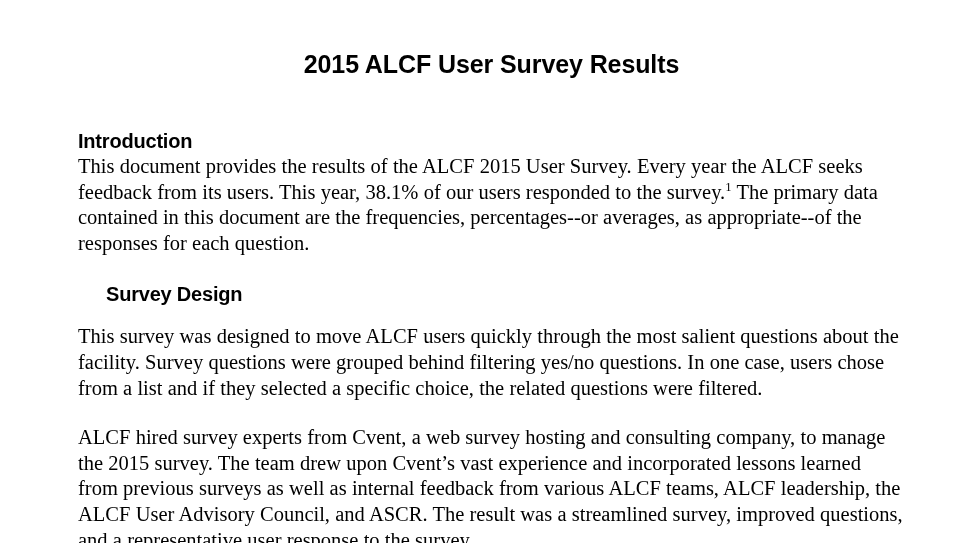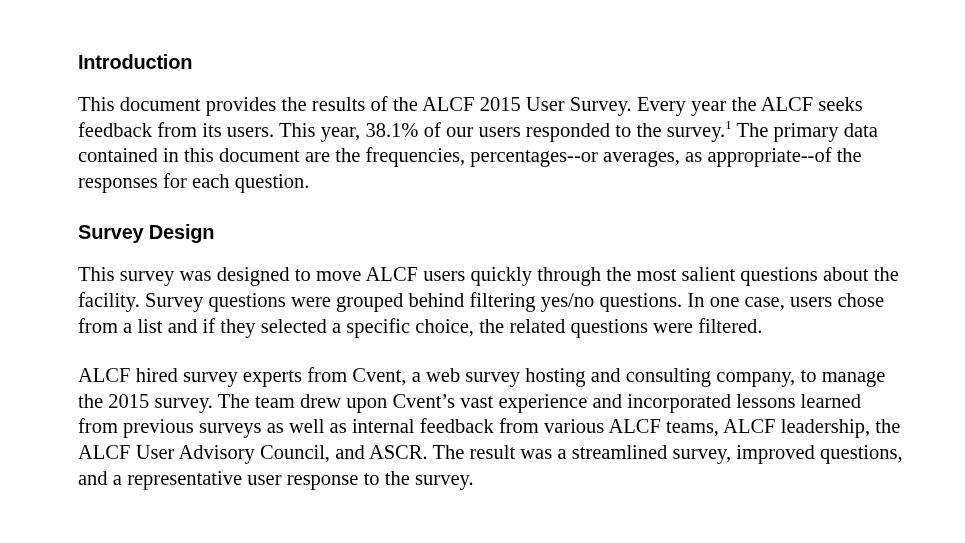--- a/index.html
+++ b/index.html
@@ -43,48 +43,49 @@
   .section-heading {
     margin: 0;
     font-family: "Liberation Sans", "DejaVu Sans", sans-serif;
     font-weight: bold;
     font-size: 20px;
     line-height: 26px;
     letter-spacing: -0.2px;
     color: #000000;
   }
   #introduction-heading { margin-top: 49px; }
-  #survey-design-heading { margin-top: 25px; }
+  #survey-design-heading { margin-top: 25px; margin-left: 28px; }
 
   
   .body-paragraph {
     margin: 0;
     font-family: "Liberation Serif", "DejaVu Serif", serif;
     font-size: 20.5px;
     line-height: 25.6px;
     text-align: left;
     color: #000000;
     letter-spacing: 0.0px;
     word-spacing: 0.1px;
   }
-  #intro-paragraph { margin-top: 17px; }
+  #intro-paragraph { margin-top: 0; }
   #survey-design-paragraph-1 { margin-top: 17px; }
   #survey-design-paragraph-2 { margin-top: 24px; }
 
   .footnote-ref {
     font-size: 0.62em;
     vertical-align: super;
     line-height: 0;
   }
 </style>
 </head>
 <body>
 
 <div class="page">
 
+  <h1 class="doc-title">2015 ALCF User Survey Results</h1>
 
   <h2 class="section-heading" id="introduction-heading">Introduction</h2>
 
   <p class="body-paragraph" id="intro-paragraph"><span>This document provides the results of the ALCF 2015 User Survey. Every year the ALCF seeks feedback from its users. This year, 38.1% of our users responded to the survey.</span><sup class="footnote-ref">1</sup><span> The primary data contained in this document are the frequencies, percentages--or averages, as appropriate--of the responses for each question.</span></p>
 
   <h2 class="section-heading" id="survey-design-heading">Survey Design</h2>
 
   <p class="body-paragraph" id="survey-design-paragraph-1">This survey was designed to move ALCF users quickly through the most salient questions about the facility. Survey questions were grouped behind filtering yes/no questions. In one case, users chose from a list and if they selected a specific choice, the related questions were filtered.</p>
 
   <p class="body-paragraph" id="survey-design-paragraph-2">ALCF hired survey experts from Cvent, a web survey hosting and consulting company, to manage the 2015 survey. The team drew upon Cvent’s vast experience and incorporated lessons learned from previous surveys as well as internal feedback from various ALCF teams, ALCF leadership, the ALCF User Advisory Council, and ASCR. The result was a streamlined survey, improved questions, and a representative user response to the survey.</p>

